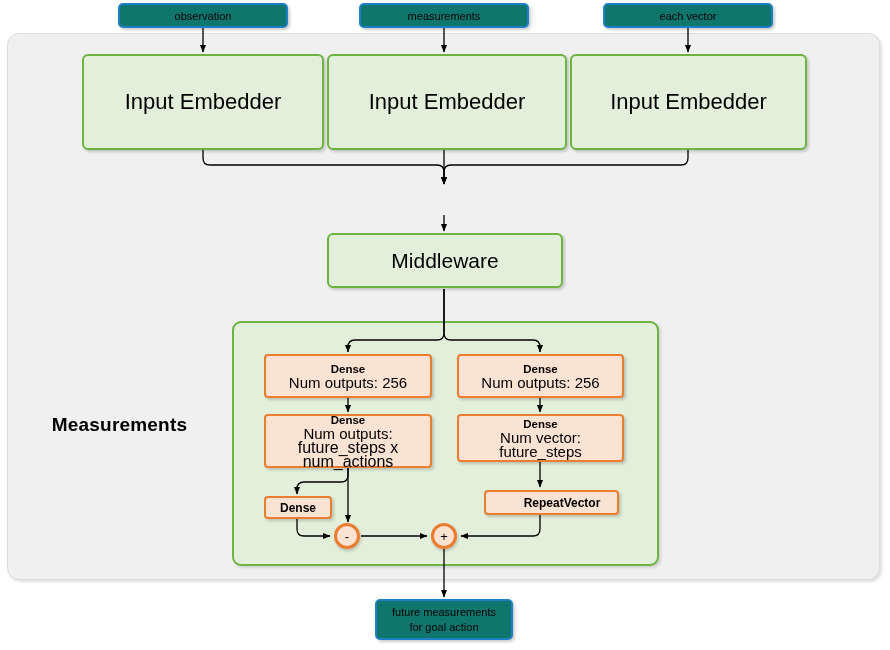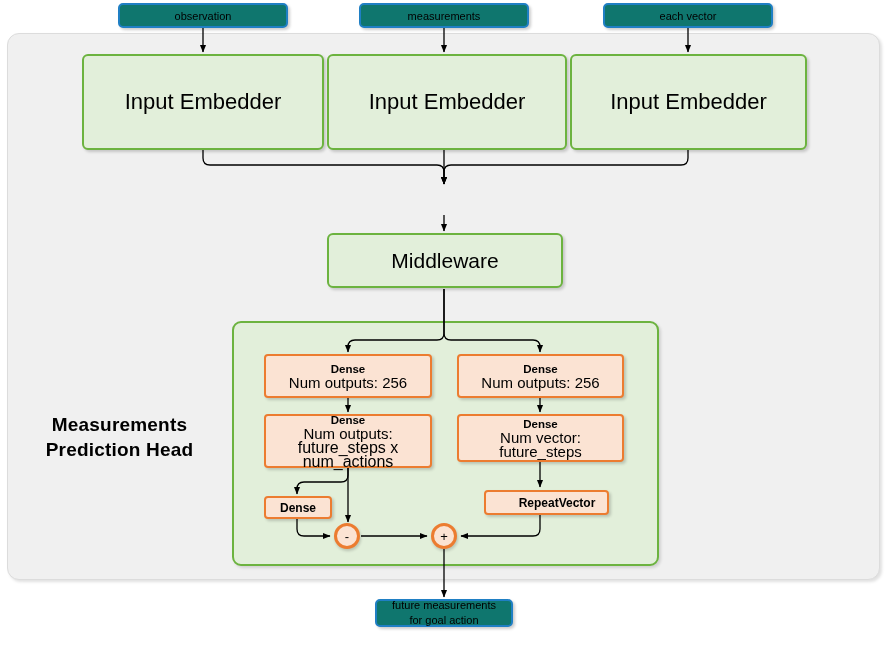--- a/index.html
+++ b/index.html
@@ -55,21 +55,20 @@
 </head>
 <body>
 
 <div id="stage">
 
   <div class="outer-container"></div>
   <div class="head-container"></div>
 
   <div class="head-label">
     <div>Measurements</div>
-    <div>Prediction Head</div>
   </div>
 
   <svg id="wires" viewBox="0 0 890 650">
     <defs>
       <marker id="ah" markerWidth="9" markerHeight="9" refX="7.4" refY="3.6" orient="auto" markerUnits="userSpaceOnUse">
         <path d="M0,0.4 L8,3.6 L0,6.8 z" fill="#000"></path>
       </marker>
     </defs>
     <g fill="none" stroke="#000" stroke-width="1.3">
 
@@ -153,26 +152,26 @@
   <div class="node orange-box" style="left:457px;top:354px;width:167px;height:44px;">
     <span class="l1">Dense</span>
     <span class="l2">Num outputs: 256</span>
   </div>
 
   <div class="node orange-box" style="left:457px;top:414px;width:167px;height:48px;">
     <span class="l1">Dense</span>
     <span class="l2">Num vector: future_steps</span>
   </div>
 
-  <div class="node orange-box plain" style="left:484px;top:490px;width:125px;height:25px;padding-left:21px;">
+  <div class="node orange-box plain" style="left:484px;top:490px;width:135px;height:25px;padding-left:21px;">
     <span class="l1">RepeatVector</span>
   </div>
 
   <div class="node op-circle" style="left:431px;top:523px;width:26px;height:26px;">
     <span>+</span>
   </div>
 
-  <div class="node io-box" style="left:375px;top:599px;width:138px;height:28px;line-height:15px;">
+  <div class="node io-box" style="left:375px;top:599px;width:138px;height:41px;line-height:15px;">
     <span>future measurements</span>
     <span>for goal action</span>
   </div>
 
 </div>
 
 </body></html>

